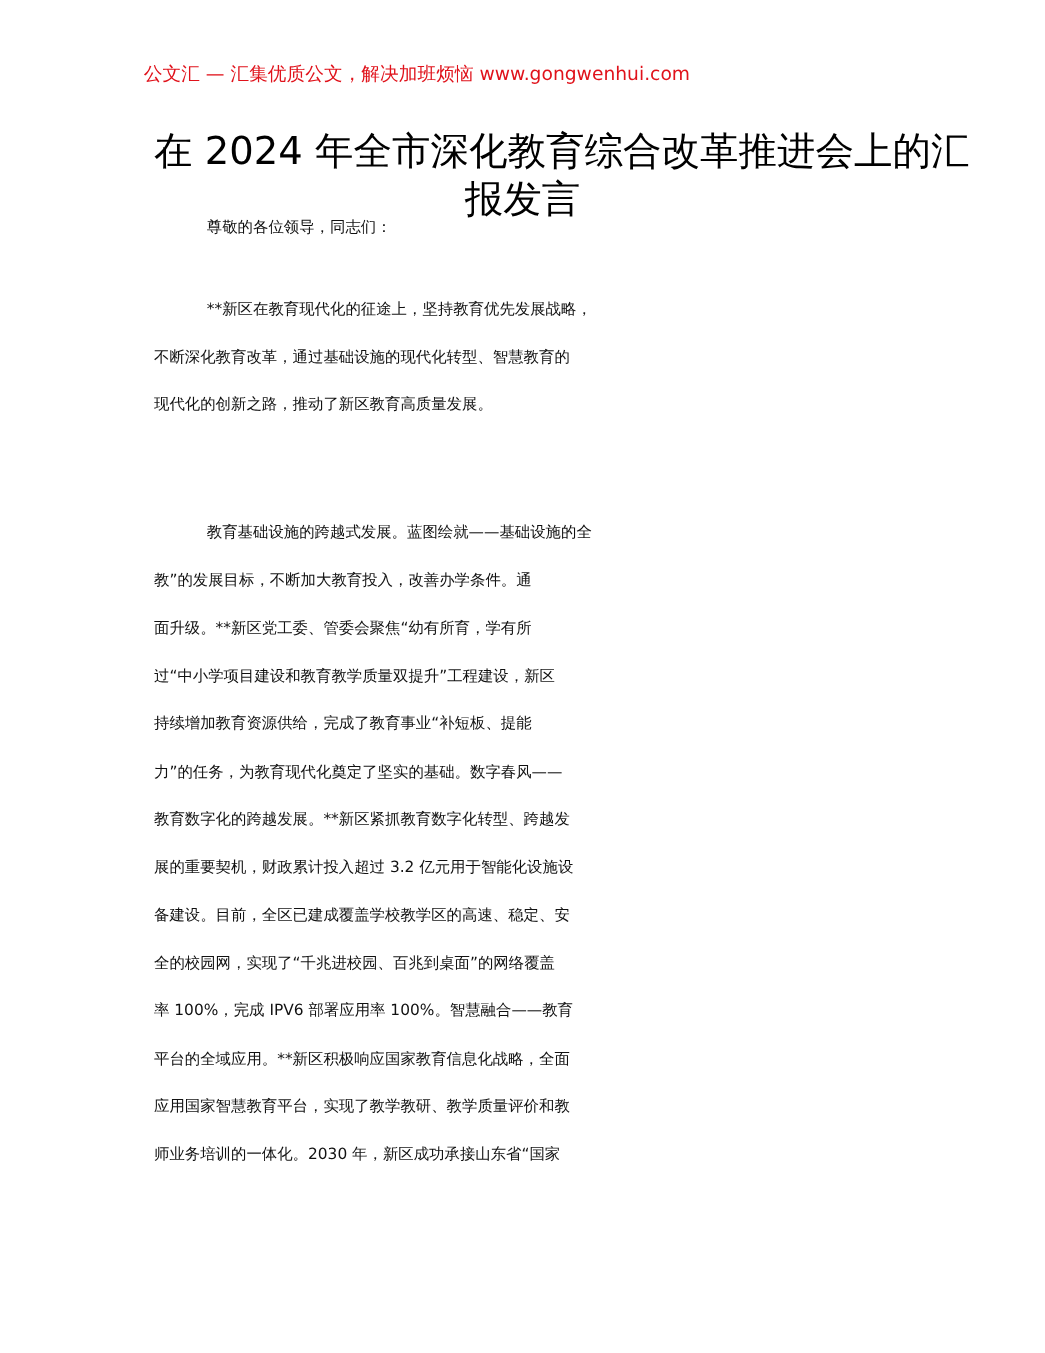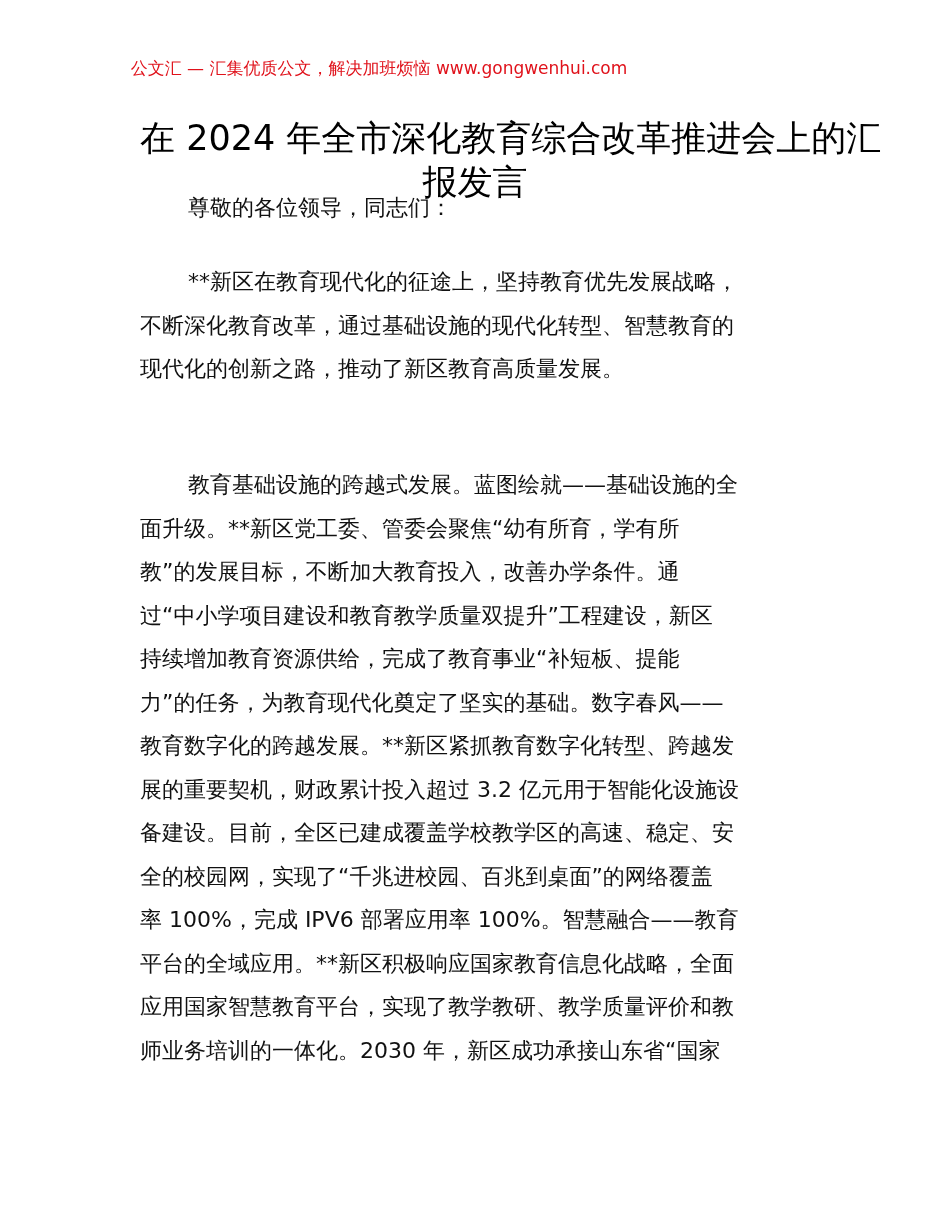--- a/index.html
+++ b/index.html
@@ -37,21 +37,21 @@
       color: #000;
     }
     .title .line {
       display: block;
       white-space: nowrap;
     }
     .body-text {
       position: absolute;
       left: 140px;
       width: 672px;
-      font-size: 22px;
+      font-size: 14px;
       color: #111;
     }
     .body-text .line {
       display: block;
       height: 43.5px;
       line-height: 43.5px;
       white-space: nowrap;
     }
     .body-text .indent {
       padding-left: 48px;
@@ -77,22 +77,22 @@
 </div>
 
 <div class="body-text para1">
   <span class="line indent">**新区在教育现代化的征途上，坚持教育优先发展战略，</span>
   <span class="line">不断深化教育改革，通过基础设施的现代化转型、智慧教育的</span>
   <span class="line">现代化的创新之路，推动了新区教育高质量发展。</span>
 </div>
 
 <div class="body-text para2">
   <span class="line indent">教育基础设施的跨越式发展。蓝图绘就——基础设施的全</span>
+  <span class="line">教”的发展目标，不断加大教育投入，改善办学条件。通</span>
   <span class="line">面升级。**新区党工委、管委会聚焦“幼有所育，学有所</span>
-  <span class="line">教”的发展目标，不断加大教育投入，改善办学条件。通</span>
   <span class="line">过“中小学项目建设和教育教学质量双提升”工程建设，新区</span>
   <span class="line">持续增加教育资源供给，完成了教育事业“补短板、提能</span>
   <span class="line">力”的任务，为教育现代化奠定了坚实的基础。数字春风——</span>
   <span class="line">教育数字化的跨越发展。**新区紧抓教育数字化转型、跨越发</span>
   <span class="line">展的重要契机，财政累计投入超过 3.2 亿元用于智能化设施设</span>
   <span class="line">备建设。目前，全区已建成覆盖学校教学区的高速、稳定、安</span>
   <span class="line">全的校园网，实现了“千兆进校园、百兆到桌面”的网络覆盖</span>
   <span class="line">率 100%，完成 IPV6 部署应用率 100%。智慧融合——教育</span>
   <span class="line">平台的全域应用。**新区积极响应国家教育信息化战略，全面</span>
   <span class="line">应用国家智慧教育平台，实现了教学教研、教学质量评价和教</span>

